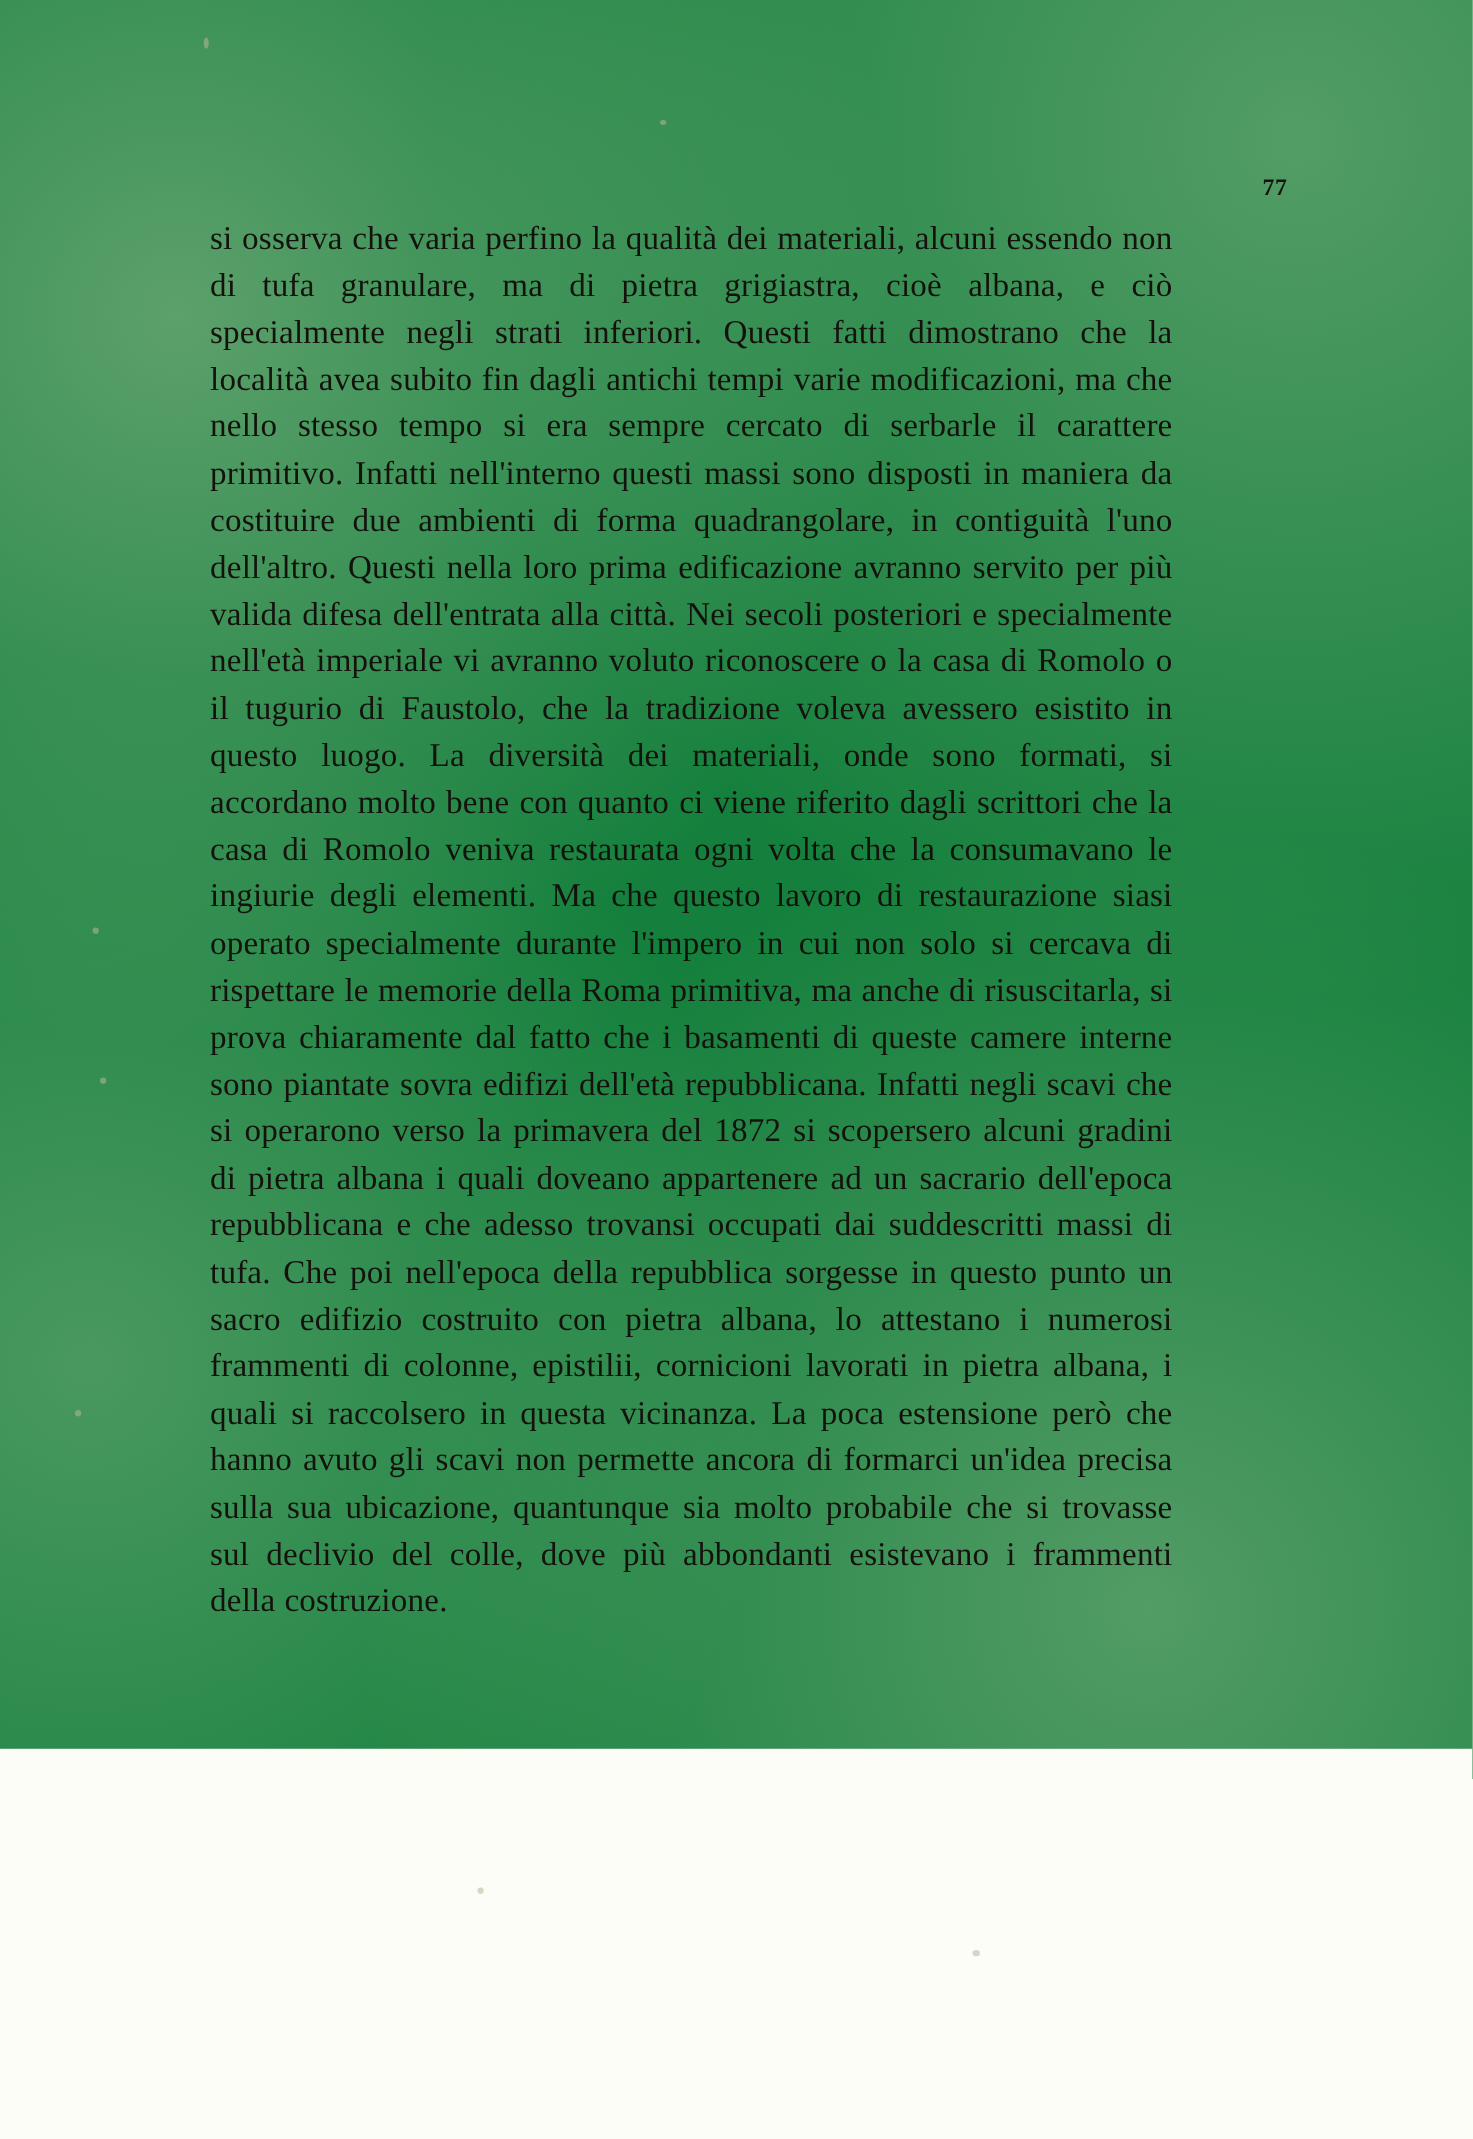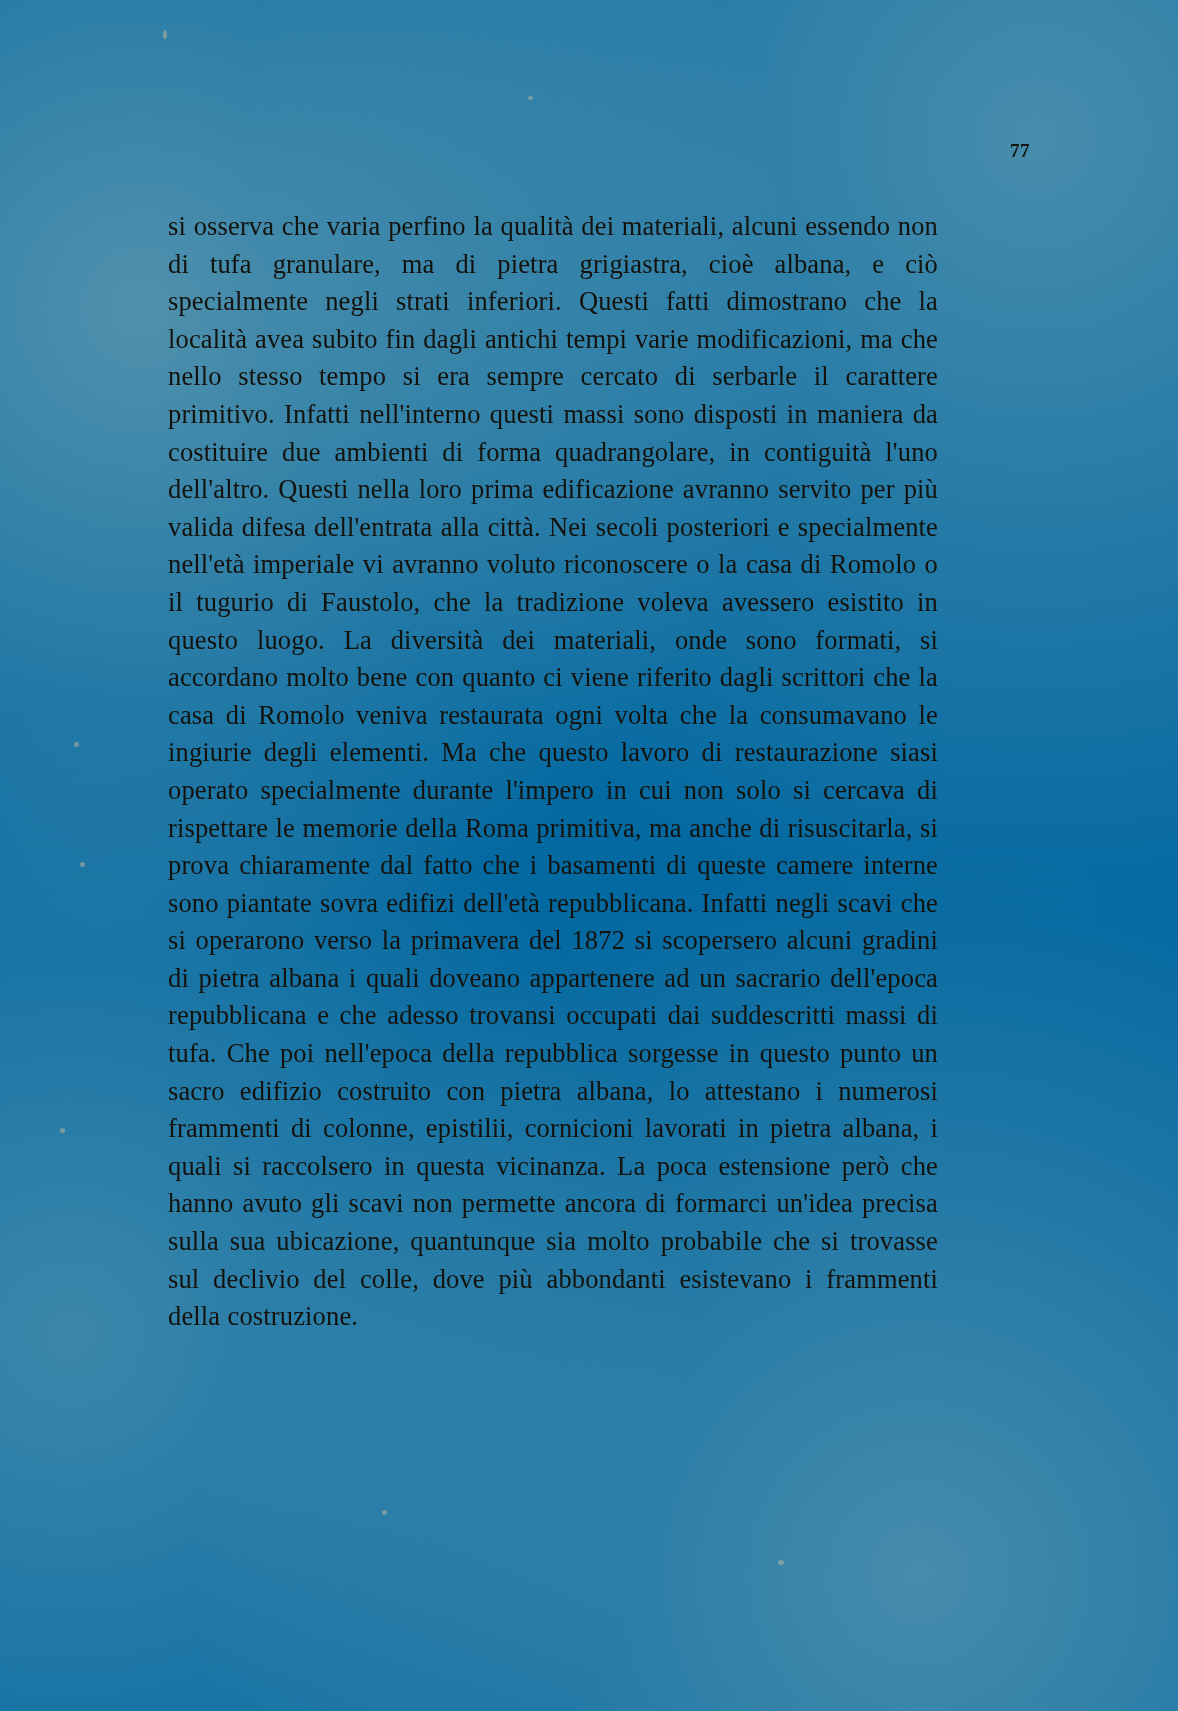--- a/index.html
+++ b/index.html
@@ -9,22 +9,22 @@
   body {
     width: 1178px;
     height: 1711px;
     background: #fdfdf7;
     font-family: "Liberation Serif", serif;
     overflow: hidden;
   }
   .page {
     position: relative;
     width: 1178px;
-    height: 1711px;
-    background: #0369a1;
+    height: 1399px;
+    background: #15803d;
   }
   
   .page::before {
     content: "";
     position: absolute;
     inset: 0;
     background:
       radial-gradient(circle at 12% 18%, rgba(225,220,195,0.35) 0%, rgba(253,252,245,0) 38%),
       radial-gradient(circle at 88% 8%, rgba(228,222,198,0.30) 0%, rgba(253,252,245,0) 42%),
       radial-gradient(circle at 78% 92%, rgba(226,220,196,0.30) 0%, rgba(253,252,245,0) 40%),
@@ -51,21 +51,20 @@
     margin: 0;
     font-size: 26.5px;
     line-height: 37.6px;
     text-align: justify;
     text-justify: inter-word;
     letter-spacing: 0.15px;
     word-spacing: 0.5px;
   }
   .para.first {
     text-indent: 0;
-    margin-top: 36px;
   }
   
   .speck {
     position: absolute;
     background: #b9b49c;
     border-radius: 50%;
     opacity: 0.55;
     pointer-events: none;
   }
 </style>

